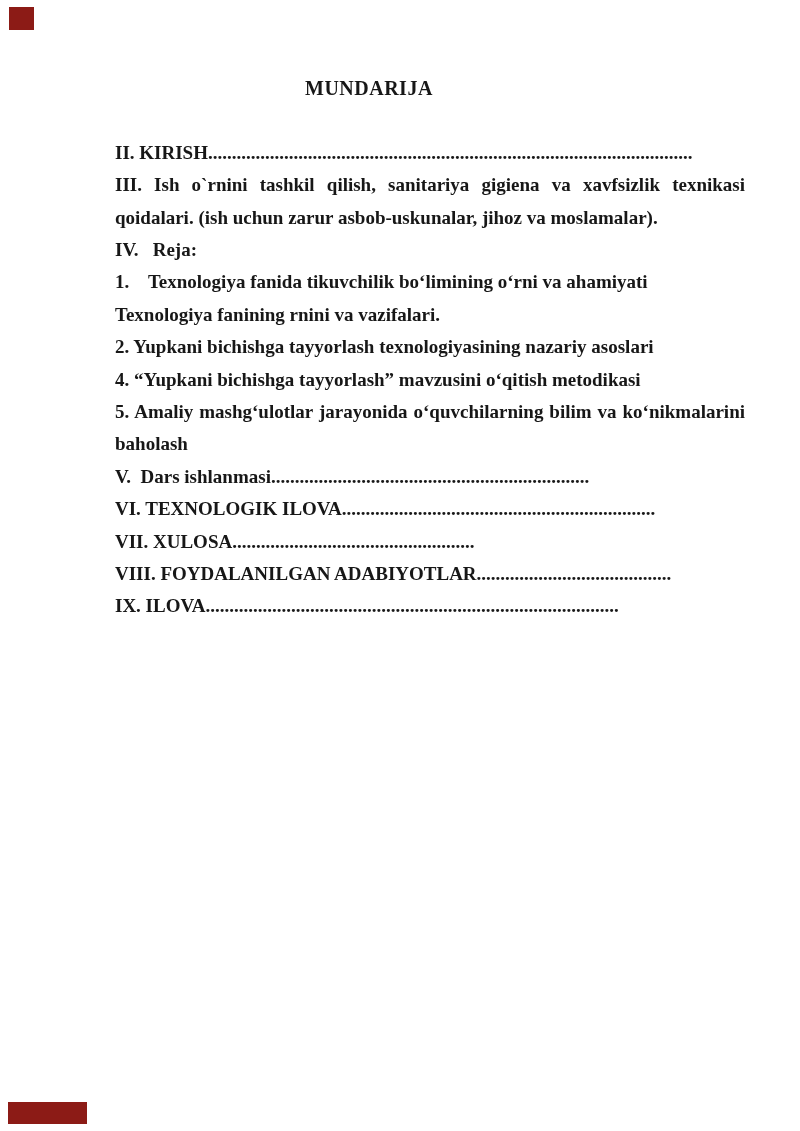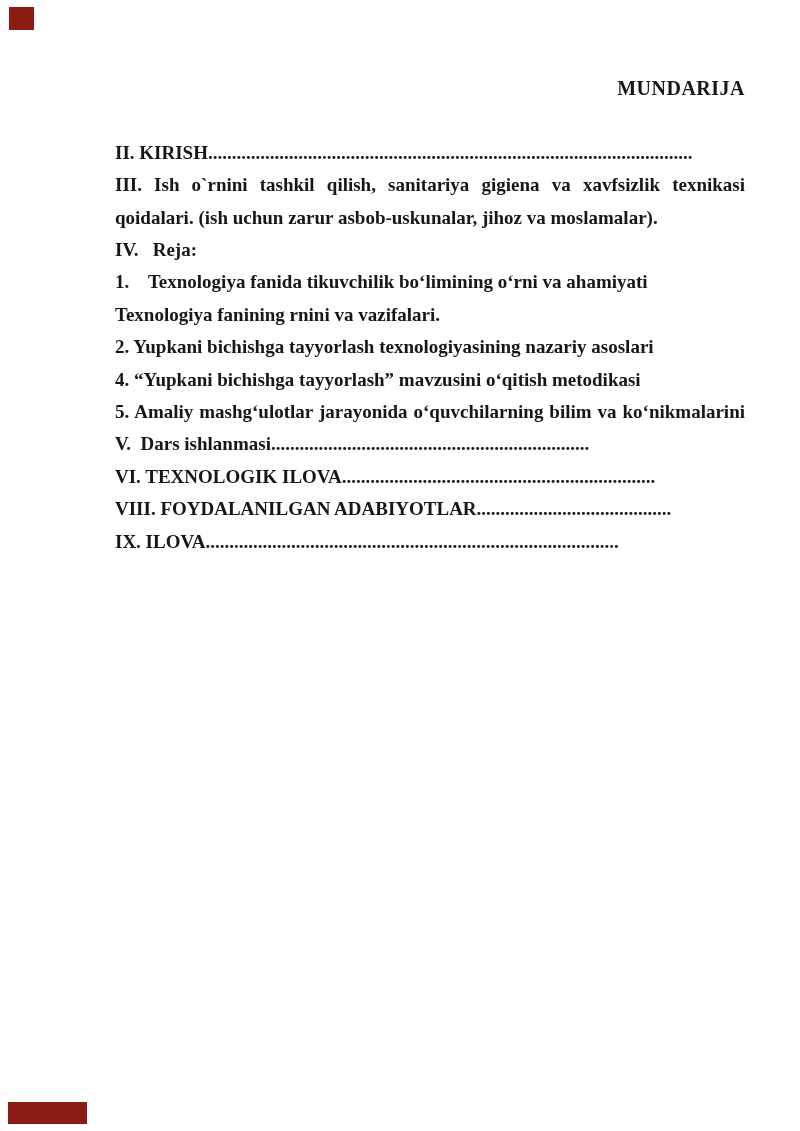--- a/index.html
+++ b/index.html
@@ -19,21 +19,20 @@
     top: 72px;
     width: 630px;
     font-size: 19px;
     line-height: 32.4px;
   }
   .doc-title {
     font-size: 20px;
     padding-left: 190px;
     letter-spacing: 0.5px;
     height: 32.4px;
-    text-align: right;
   }
   .spacer-line { height: 32.4px; }
   .line {
     white-space: pre-wrap;
     min-height: 32.4px;
   }
   .line.justify {
     white-space: normal;
     text-align: justify;
     text-align-last: justify;
@@ -58,21 +57,23 @@
     <div id="toc-lines">
         <div class="line">II. KIRISH......................................................................................................</div>
         <div class="line justify">III. Ish o`rnini tashkil qilish, sanitariya gigiena va xavfsizlik texnikasi</div>
         <div class="line">qoidalari. (ish uchun zarur asbob-uskunalar, jihoz va moslamalar).</div>
         <div class="line">IV.   Reja:</div>
         <div class="line">1.    Texnologiya fanida tikuvchilik bo‘limining o‘rni va ahamiyati</div>
         <div class="line">Texnologiya fanining rnini va vazifalari.</div>
         <div class="line">2. Yupkani bichishga tayyorlash texnologiyasining nazariy asoslari</div>
         <div class="line">4. “Yupkani bichishga tayyorlash” mavzusini o‘qitish metodikasi</div>
         <div class="line justify">5. Amaliy mashg‘ulotlar jarayonida o‘quvchilarning bilim va ko‘nikmalarini</div>
+        <div class="line">baholash</div>
         <div class="line">V.  Dars ishlanmasi...................................................................</div>
         <div class="line">VI. TEXNOLOGIK ILOVA..................................................................</div>
+        <div class="line">VII. XULOSA...................................................</div>
         <div class="line">VIII. FOYDALANILGAN ADABIYOTLAR.........................................</div>
         <div class="line">IX. ILOVA.......................................................................................</div>
       </div>
   </div>
 
   <div class="mark mark-bottom-left" style="background: rgb(140, 27, 22);"></div>
 </div>
 
 </body></html>

